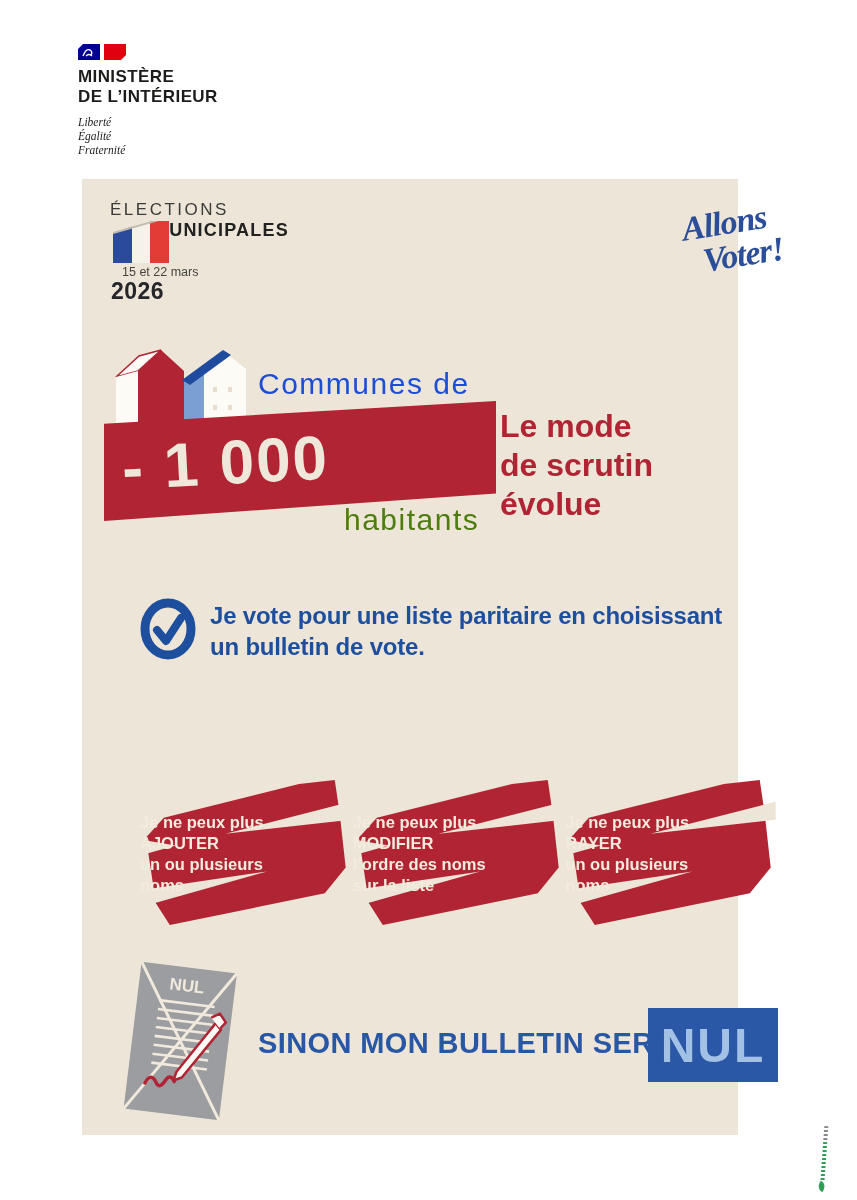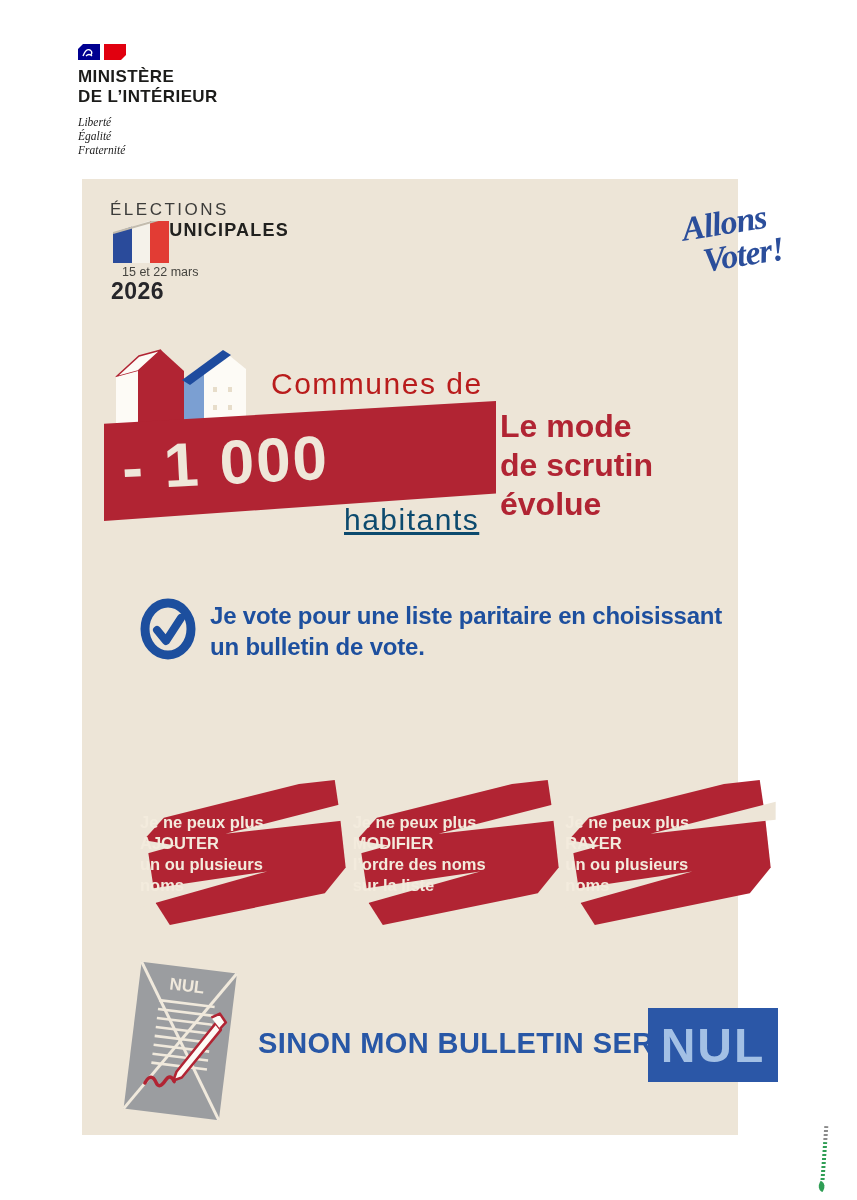--- a/index.html
+++ b/index.html
@@ -45,24 +45,24 @@
     font-size:34px; line-height:34px; letter-spacing:-1px; }
   .slogan .l2 { margin-left:16px; }
 
   
   .houses { position:absolute; left:24px; top:166px; z-index:1; }
   .banner { position:absolute; left:22px; top:222px; width:392px; height:120px;
     background:#b12433; z-index:2;
     clip-path:polygon(0 19%, 100% 0%, 100% 77%, 0 100%); }
   .banner-number { position:absolute; left:18px; top:26px; font-size:62px;
     font-weight:800; color:#efe7d9; letter-spacing:2px; transform:rotate(-3deg); }
-  .banner-above { position:absolute; left:189px; top:188px; font-size:30px;
-    color:#b91c1c; letter-spacing:1.5px; z-index:3;text-align:right; }
+  .banner-above { position:absolute; left:176px; top:188px; font-size:30px;
+    color:#1d4ed8; letter-spacing:1.5px; z-index:3;text-align:right; }
   .banner-below { position:absolute; left:262px; top:324px; font-size:30px;
-    color:#0c4a6e; letter-spacing:1.5px; z-index:3;text-decoration:underline; }
+    color:#4d7c0f; letter-spacing:1.5px; z-index:3; }
   .headline { position:absolute; left:418px; top:228px; font-size:32px;
     line-height:39px; font-weight:800; color:#b12433; }
 
   
   .check-wrap { position:absolute; left:57px; top:418px; }
   .vote-text { position:absolute; left:128px; top:421px; font-size:24px;
     line-height:31px; font-weight:800; color:#1d4f9e; letter-spacing:-.2px; }
 
   
   .attention-title { position:absolute; left:0; top:538px; width:100%;

